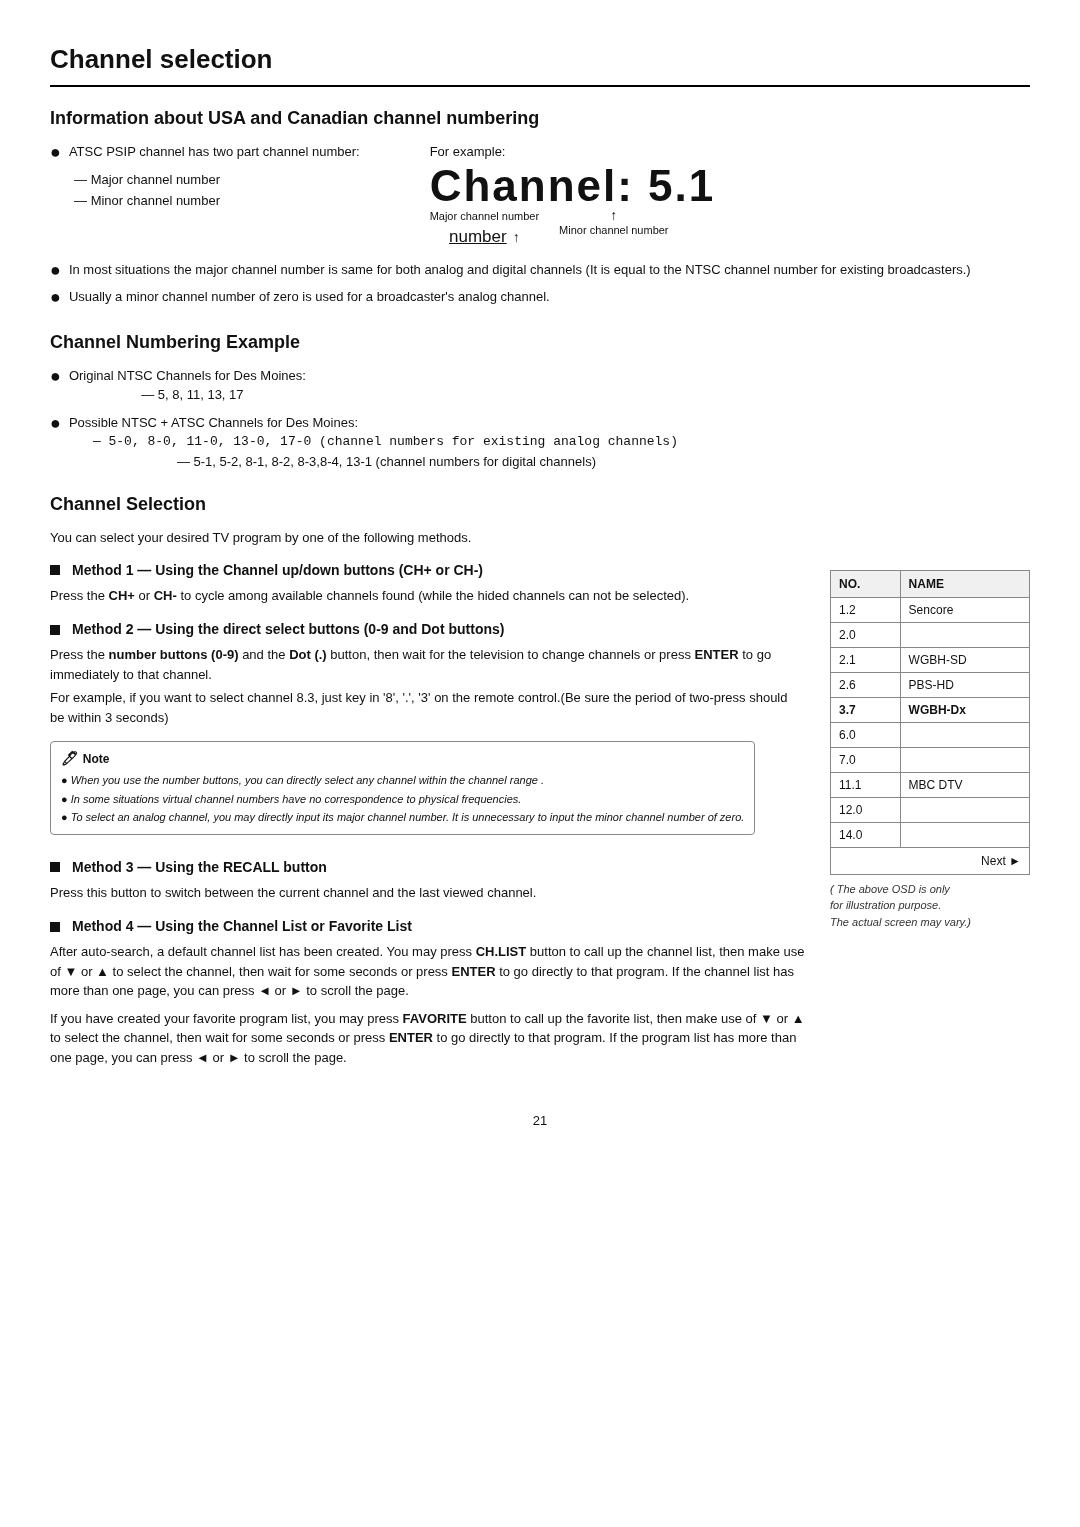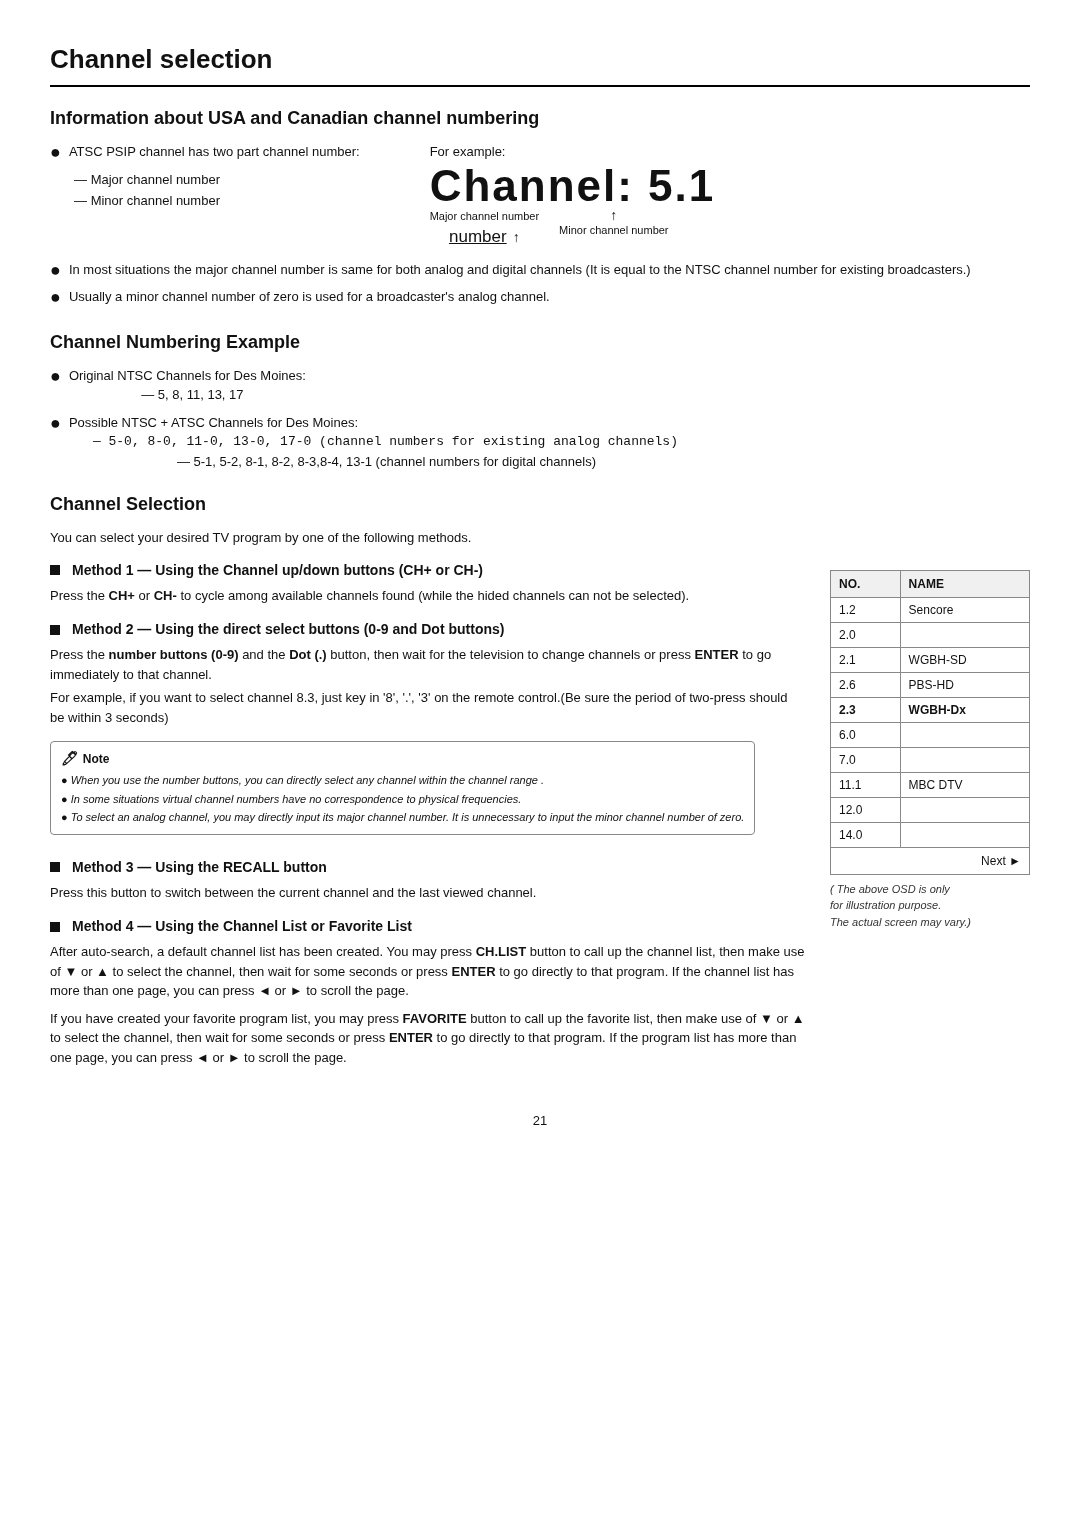--- a/index.html
+++ b/index.html
@@ -338,21 +338,21 @@
           </tr>
           <tr>
             <td>2.1</td>
             <td>WGBH-SD</td>
           </tr>
           <tr>
             <td>2.6</td>
             <td>PBS-HD</td>
           </tr>
           <tr>
-            <td class="bold-row">2.3</td>
+            <td class="bold-row">3.7</td>
             <td class="bold-row">WGBH-Dx</td>
           </tr>
           <tr>
             <td>6.0</td>
             <td></td>
           </tr>
           <tr>
             <td>7.0</td>
             <td></td>
           </tr>

